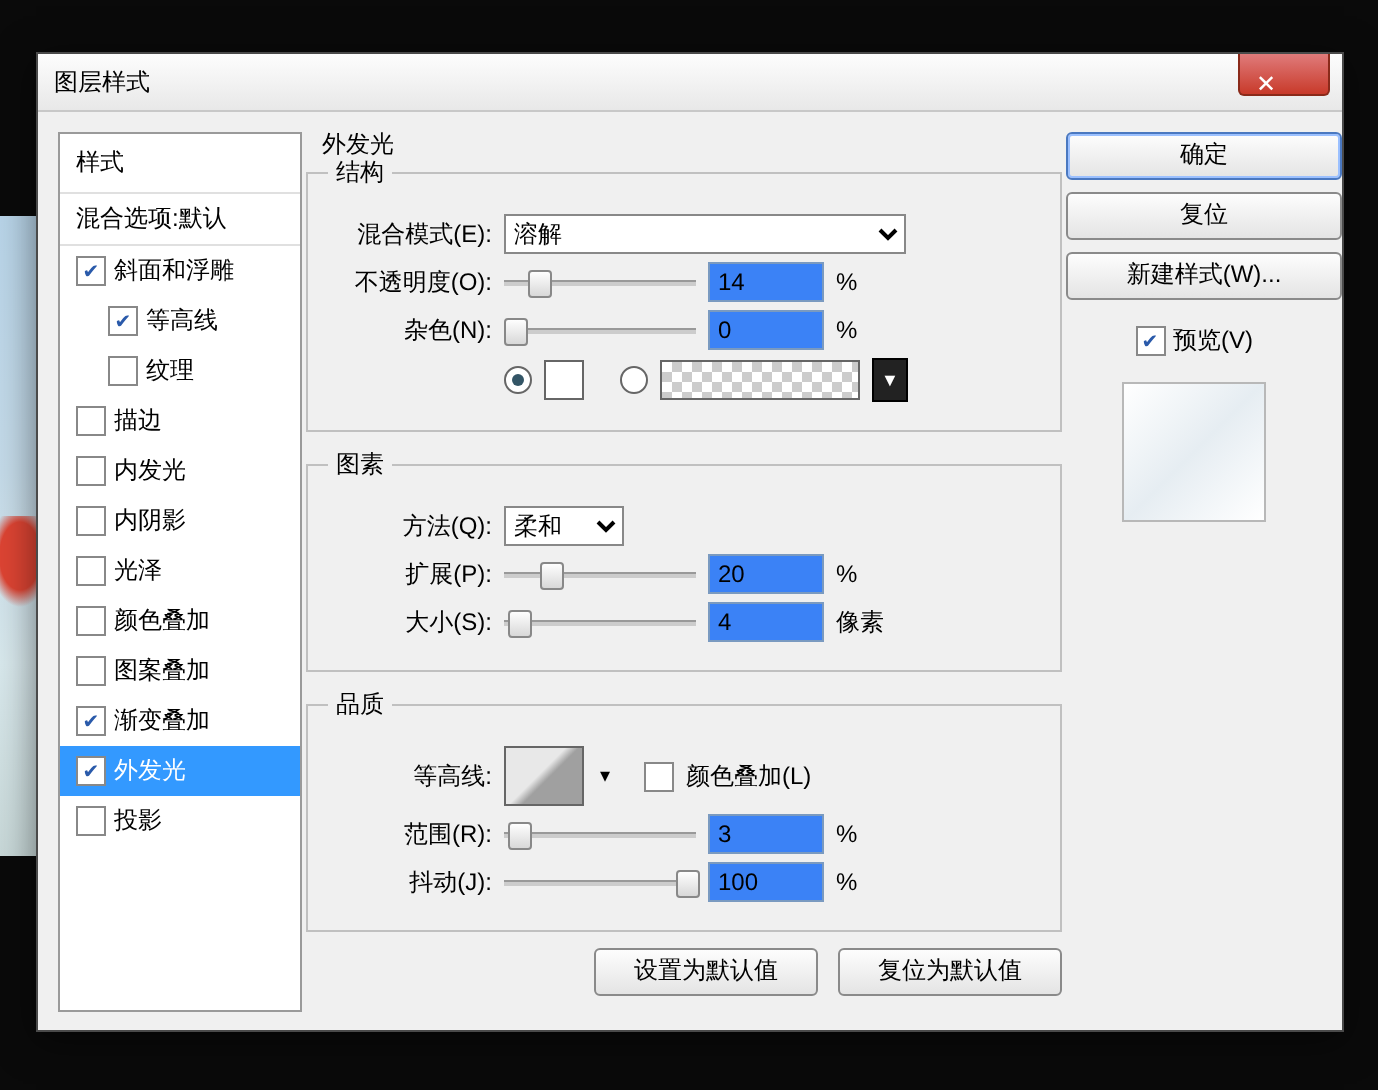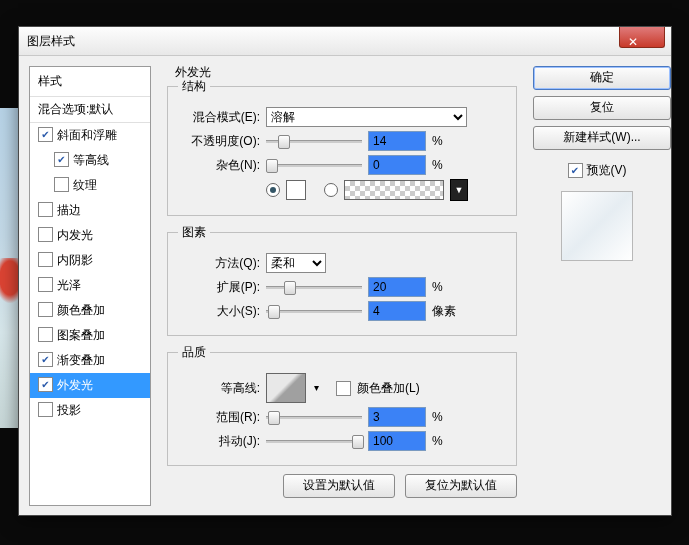--- a/index.html
+++ b/index.html
@@ -2,24 +2,24 @@
 <html><head>
 <meta charset="utf-8">
 <style>
   body{margin:0;background:#0a0a0a;font-family:"Microsoft YaHei",SimSun,sans-serif;font-size:12px;color:#000;width:689px;height:545px;position:relative}
   .bg-art{position:absolute;left:0;top:108px;width:40px;height:320px;background:linear-gradient(180deg,#b8d4e8 0%,#c4dae8 40%,#d8e8ec 70%,#c8d8d8 100%)}
   .bg-art:after{content:"";position:absolute;left:0;top:150px;width:28px;height:50px;background:radial-gradient(ellipse at 10px 20px,#d43 40%,transparent 60%)}
   .dlg{position:absolute;left:18px;top:26px;width:652px;height:488px;background:#f0f0f0;border:1px solid #4a4a4a;box-shadow:0 4px 18px rgba(0,0,0,.5)}
   .titlebar{height:28px;background:linear-gradient(#fdfdfd,#e8e8e8);border-bottom:1px solid #c8c8c8;position:relative}
   .titlebar span{position:absolute;left:8px;top:6px}
   .close-btn{position:absolute;right:6px;top:0;width:44px;height:20px;background:linear-gradient(#e07b7b,#c83a2a);border:1px solid #8a2a1a;border-top:none;border-radius:0 0 3px 3px;color:#fff;text-align:center;line-height:18px;font-size:12px}
-  .body{display:flex;padding:10px 10px 8px 10px;gap:16px;height:440px}
+  .body{display:flex;padding:10px 10px 8px 10px;gap:2px;height:440px}
   .styles-list{width:120px;background:#fff;border:1px solid #9a9a9a;padding:0}
   .list-hdr{padding:6px 8px;border-bottom:1px solid #e0e0e0}
-  .list-item{padding:4px 16px 4px 8px;display:flex;align-items:flex-start;gap:4px}
+  .list-item{padding:4px 16px 4px 8px;display:flex;align-items:center;gap:4px}
   .list-item.sel{background:#3399ff;color:#fff}
   .list-item.indent{padding-left:24px}
   .chk{width:13px;height:13px;border:1px solid #888;background:#fff;display:inline-flex;align-items:center;justify-content:center;font-size:10px;color:#2a5aaa}
   .chk.checked:before{content:"✔"}
   .center{flex:1;position:relative}
   .panel-title{position:absolute;left:8px;top:-2px}
   fieldset{border:1px solid #c0c0c0;margin:0 0 8px 0;padding:8px 10px 10px 10px}
   legend{padding:0 4px}
   .row{display:flex;align-items:center;gap:6px;margin:4px 0}
   .row label{width:82px;text-align:right}

